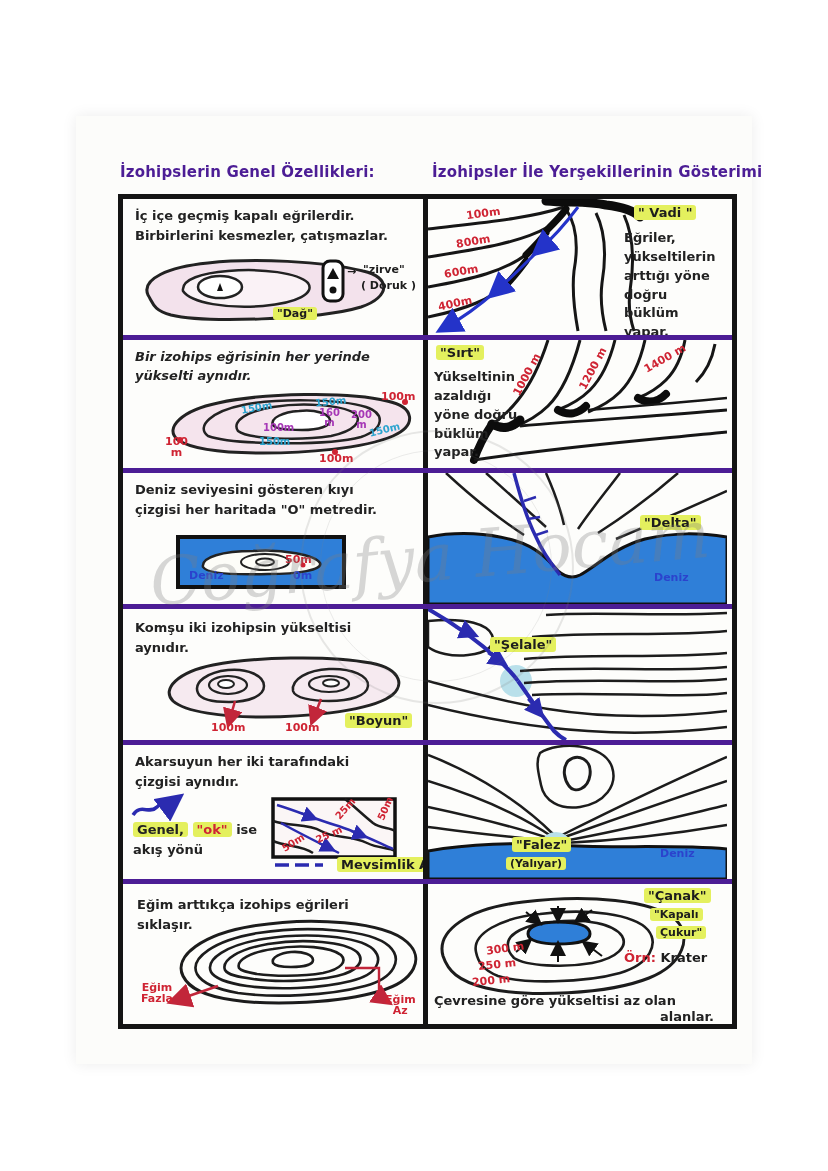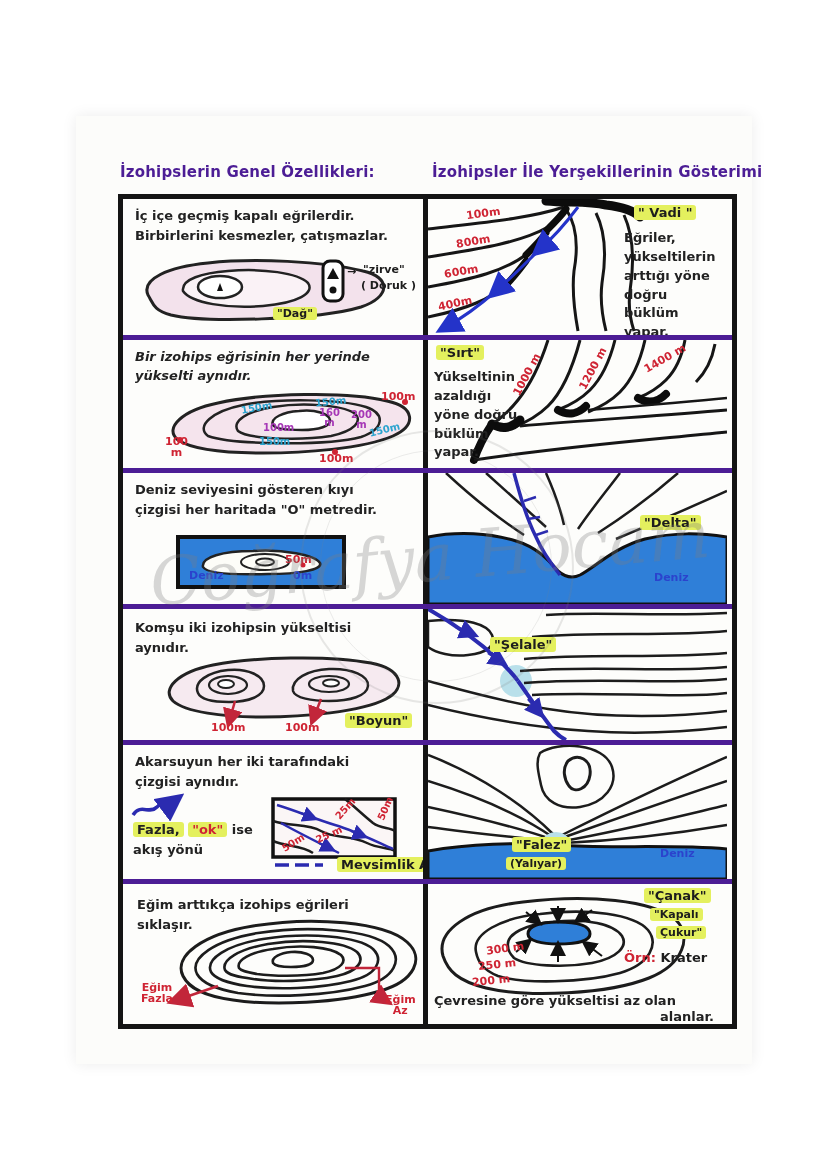--- a/index.html
+++ b/index.html
@@ -246,21 +246,21 @@
         <path d="M154,60 C174,66 192,74 212,80 C232,86 252,96 270,104" fill="none" stroke="#2b2bb0" stroke-width="2.5"></path>
         <path d="M178,68 L188,72" stroke="#2b2bb0" stroke-width="2" marker-end="url(#arw5)"></path>
         <path d="M228,86 L238,90" stroke="#2b2bb0" stroke-width="2" marker-end="url(#arw5)"></path>
         <path d="M158,78 C176,88 196,98 216,108" fill="none" stroke="#2b2bb0" stroke-width="2.5"></path>
         <path d="M196,98 L206,103" stroke="#2b2bb0" stroke-width="2" marker-end="url(#arw5)"></path>
         <path d="M152,120 L166,120 M172,120 L186,120 M192,120 L200,120" stroke="#2b2bb0" stroke-width="3.5"></path>
       </svg>
       <div class="t" style="left:12px;top:8px;width:285px;">Akarsuyun her iki tarafındaki</div>
       <div class="t" style="left:12px;top:28px;width:285px;">çizgisi aynıdır.</div>
       <div class="t" style="left:10px;top:76px;width:140px;">
-        <span class="hl">Fazla,</span>
+        <span class="hl">Genel,</span>
         <span class="hl red">"ok"</span><span> ise</span>
       </div>
       <div class="t" style="left:10px;top:96px;">akış yönü</div>
       <span class="lab" style="left:214px;top:112px;font-size:13px;"><span class="hl">Mevsimlik A.</span></span>
       <span class="lab red xs" style="left:210px;top:58px;transform:rotate(-48deg);">25m</span>
       <span class="lab red xs" style="left:250px;top:58px;transform:rotate(-66deg);">50m</span>
       <span class="lab red xs" style="left:192px;top:84px;transform:rotate(-24deg);">25 m</span>
       <span class="lab red xs" style="left:158px;top:92px;transform:rotate(-32deg);">50m</span>
     </div>
     <div class="cell cr" style="height:134px;">

